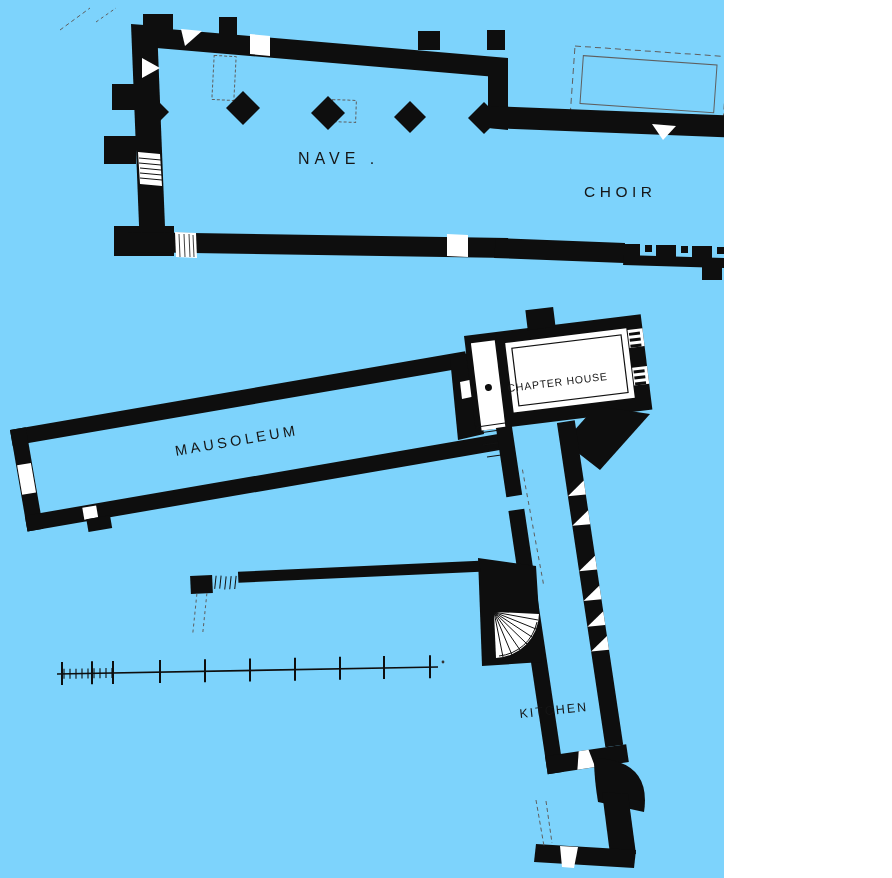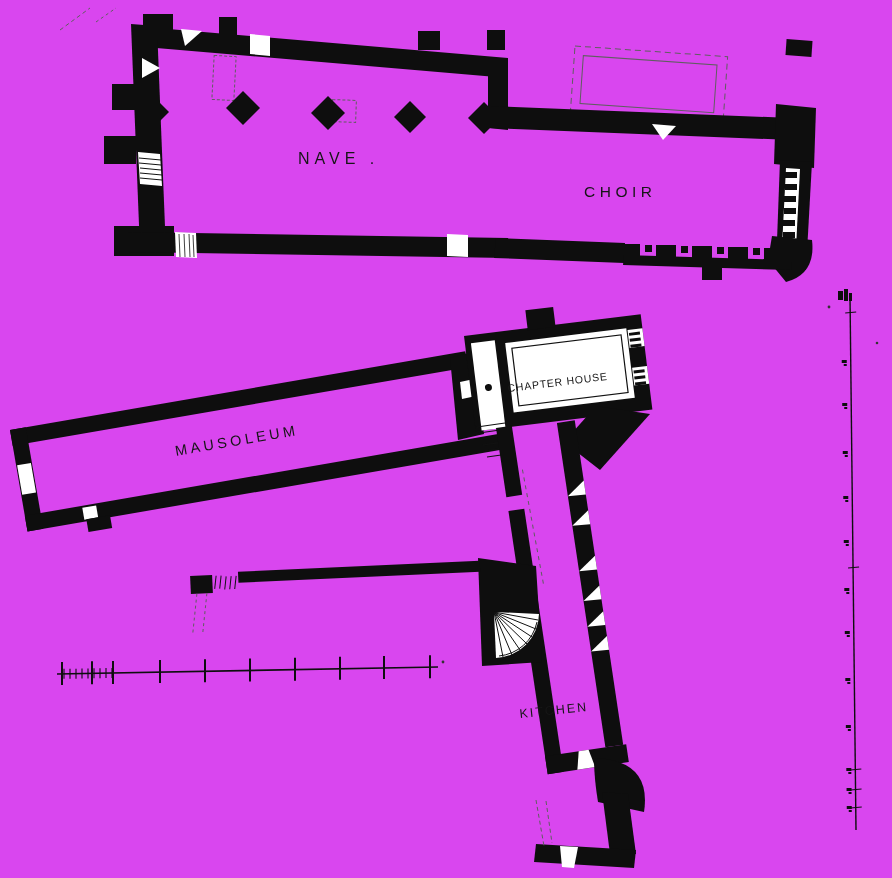--- a/index.html
+++ b/index.html
@@ -1,16 +1,16 @@
 <!DOCTYPE html>
 <html><head>
 <meta charset="utf-8">
 <style>
   html,body{margin:0;padding:0;background:#ffffff;}
-  .page{position:relative;width:892px;height:878px;background:#d946ef;overflow:hidden;}
+  .page{position:relative;width:724px;height:878px;background:#7dd3fc;overflow:hidden;}
   svg{display:block;}
   .plan-label{font-family:"Liberation Sans", sans-serif;fill:#161616;}
   .lbl-nave{font-size:16px;letter-spacing:5px;}
   .lbl-choir{font-size:15.5px;letter-spacing:4.5px;}
   .lbl-mausoleum{font-size:14.5px;letter-spacing:3.5px;}
   .lbl-chapter{font-size:10.5px;letter-spacing:0.8px;}
   .lbl-kitchen{font-size:12.5px;letter-spacing:2px;}
   .wall{fill:#0e0e0e;}
   .whitecut{fill:#ffffff;}
   .thin{stroke:#111;stroke-width:1.2;fill:none;}

